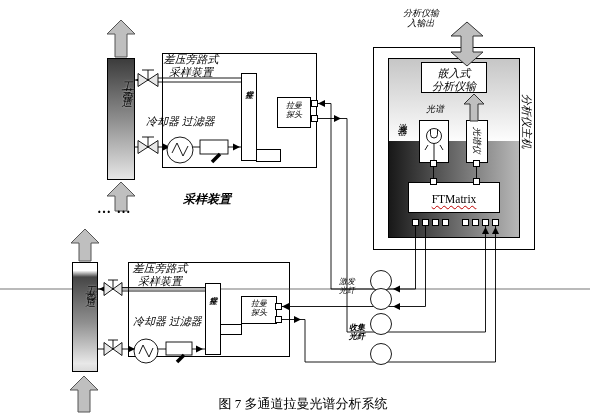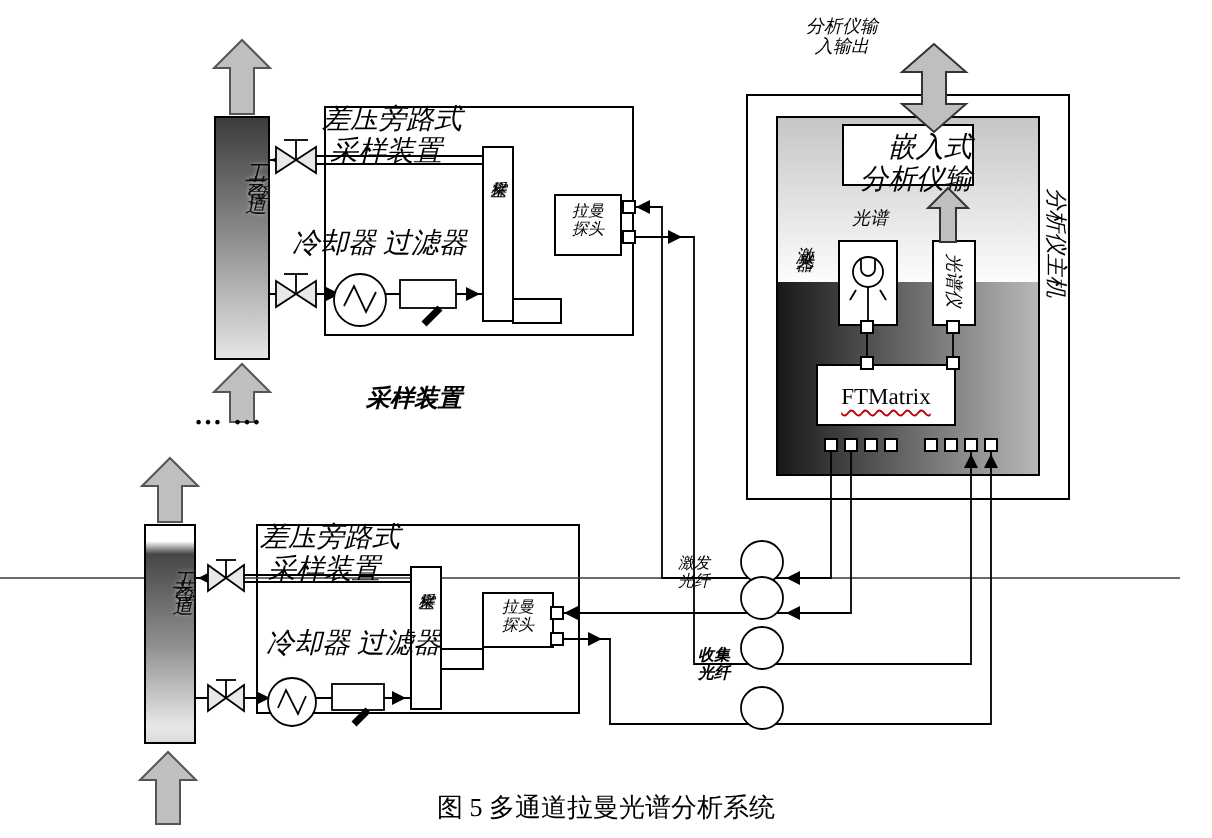--- a/index.html
+++ b/index.html
@@ -16,21 +16,21 @@
   .pipe{position:absolute;border:1px solid #000;box-sizing:border-box;
         background:linear-gradient(180deg,#3c3c3c 0%,#8a8a8a 48%,#e6e6e6 100%);}
   .pipe .vtxt{position:absolute;left:0;right:0;margin:auto;top:14px;height:100%;
         font-size:11px;font-style:italic;letter-spacing:5px;color:#0a0a0a;
         text-shadow:0 0 2px rgba(255,255,255,.55);}
   .pipe2{background:linear-gradient(180deg,#ffffff 0%,#ffffff 7%,#464646 13%,#8f8f8f 55%,#e8e8e8 93%,#dadada 100%);}
   .gradTop{background:linear-gradient(180deg,#c6c6c6 0%,#fdfdfd 100%);}
   .gradBot{background:linear-gradient(90deg,#181818 0%,#b8b8b8 100%);}
   .ft{font-family:"Liberation Serif",serif;font-size:11.5px;
       text-decoration:underline wavy #c00000;text-decoration-thickness:1px;text-underline-offset:2px;}
-  .small{font-size:14px;text-align:right;}
+  .small{font-size:11px;}
   .tiny{font-size:8px;}
 </style>
 </head>
 <body>
 
 <div class="canvas">
 
   <div class="box z1 nofill" style="left:162px;top:53px;width:155px;height:115px;"></div>
   <div class="box z1 nofill" style="left:128px;top:262px;width:162px;height:95px;"></div>
 
@@ -116,21 +116,21 @@
     <span class="lbl small" style="position:static;display:block;">分析仪输</span>
   </div>
 
   <div class="box z3" style="left:419px;top:120px;width:30px;height:43px;"></div>
   <div class="port z3" style="left:430px;top:160px;"></div>
 
   <div class="box z3" style="left:466px;top:120px;width:22px;height:43px;"></div>
   <div class="port z3" style="left:473px;top:160px;"></div>
   <div class="lbl z5" style="left:447px;top:135px;width:60px;font-size:9px;text-align:center;transform:rotate(90deg);">光谱仪</div>
 
-  <div class="box z3 ctr" style="left:408px;top:182px;width:70px;height:31px;line-height:29px;">
+  <div class="box z3 ctr" style="left:408px;top:182px;width:92px;height:31px;line-height:29px;">
     <span class="ft">FTMatrix</span>
   </div>
   <div class="port z3" style="left:430px;top:178px;"></div>
   <div class="port z3" style="left:473px;top:178px;"></div>
 
   <div class="port z3" style="left:412px;top:219px;"></div>
   <div class="port z3" style="left:422px;top:219px;"></div>
   <div class="port z3" style="left:432px;top:219px;"></div>
   <div class="port z3" style="left:442px;top:219px;"></div>
   <div class="port z3" style="left:462px;top:219px;"></div>
@@ -240,15 +240,15 @@
 
   <div class="lbl z5 ctr tiny" style="left:334px;top:277px;width:26px;">
     <span style="display:block;text-align:center;">激发</span>
     <span style="display:block;">光纤</span>
   </div>
   <div class="lbl z5 ctr tiny" style="left:344px;top:323px;width:26px;font-weight:bold;">
     <span style="display:block;">收集</span>
     <span style="display:block;">光纤</span>
   </div>
 
-  <div class="z5 ctr" style="position:absolute;left:178px;top:395px;width:250px;font-size:13px;">图 5 多通道拉曼光谱分析系统</div>
+  <div class="z5 ctr" style="position:absolute;left:178px;top:395px;width:250px;font-size:13px;">图 7 多通道拉曼光谱分析系统</div>
 
 </div>
 
 </body></html>

